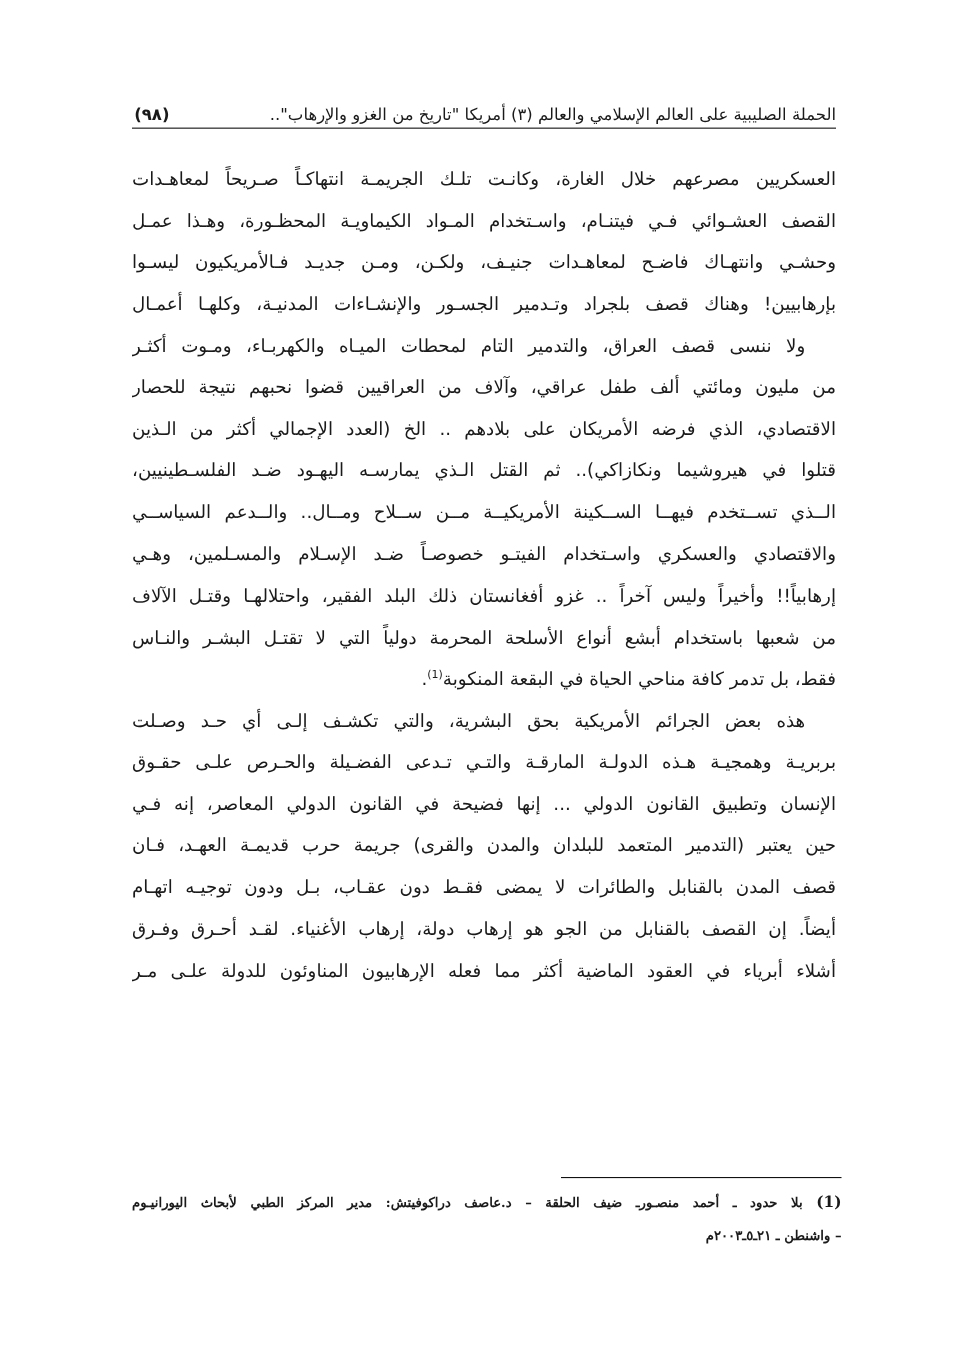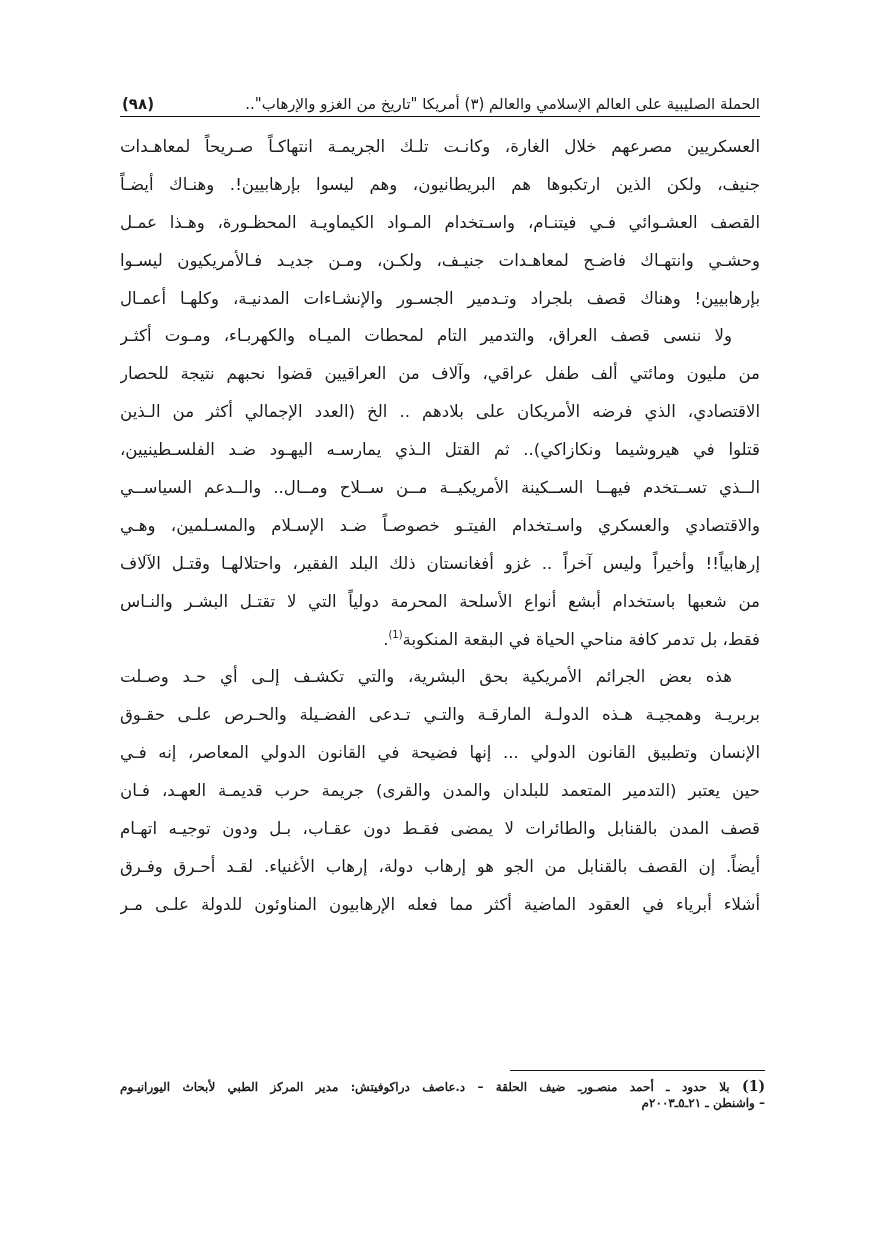--- a/index.html
+++ b/index.html
@@ -38,21 +38,21 @@
       font-family: "DejaVu Sans", sans-serif;
       font-weight: bold;
       font-size: 15px;
       line-height: 24px;
       white-space: nowrap;
       padding-left: 2px;
     }
     .body-text {
       position: absolute;
       left: 120px;
-      top: 128px;
+      top: 144px;
       width: 640px;
       direction: rtl;
       text-align: justify;
       text-align-last: right;
     }
     .line {
       display: block;
       font-size: 16.6px;
       line-height: 37.9px;
       height: 37.9px;
@@ -82,21 +82,21 @@
     }
     .footnotes {
       position: absolute;
       left: 120px;
       top: 1078px;
       width: 645px;
       direction: rtl;
       font-family: "DejaVu Serif", serif;
       font-weight: bold;
       font-size: 12px;
-      line-height: 16px;
+      line-height: 30px;
     }
     .fn-line {
       display: block;
       white-space: nowrap;
       text-align: justify;
       text-align-last: justify;
     }
     .fn-line.last {
       text-align-last: right;
     }
@@ -110,21 +110,20 @@
 
 <div class="page-header">
   <span class="header-title">الحملة الصليبية على العالم الإسلامي والعالم (٣) أمريكا "تاريخ من الغزو والإرهاب"..</span>
   <span class="page-number">(٩٨)</span>
 </div>
 
 <div class="body-text">
 
   <div>
     <span class="line">العسكريين مصرعهم خلال الغارة، وكانـت تلـك الجريمـة انتهاكـاً صـريحاً لمعاهـدات</span>
-    <span class="line">جنيف، ولكن الذين ارتكبوها هم البريطانيون، وهم ليسوا بإرهابيين!. وهنـاك أيضـاً</span>
     <span class="line">القصف العشـوائي فـي فيتنـام، واسـتخدام المـواد الكيماويـة المحظـورة، وهـذا عمـل</span>
     <span class="line">وحشـي وانتهـاك فاضـح لمعاهـدات جنيـف، ولكـن، ومـن جديـد فـالأمريكيون ليسـوا</span>
     <span class="line">بإرهابيين! وهناك قصف بلجراد وتـدمير الجسـور والإنشـاءات المدنيـة، وكلهـا أعمـال</span>
   </div>
 
   <div>
     <span class="line indent">ولا ننسى قصف العراق، والتدمير التام لمحطات الميـاه والكهربـاء، ومـوت أكثـر</span>
     <span class="line">من مليون ومائتي ألف طفل عراقي، وآلاف من العراقيين قضوا نحبهم نتيجة للحصار</span>
     <span class="line">الاقتصادي، الذي فرضه الأمريكان على بلادهم .. الخ (العدد الإجمالي أكثر من الـذين</span>
     <span class="line">قتلوا في هيروشيما ونكازاكي).. ثم القتل الـذي يمارسـه اليهـود ضـد الفلسـطينيين،</span>

